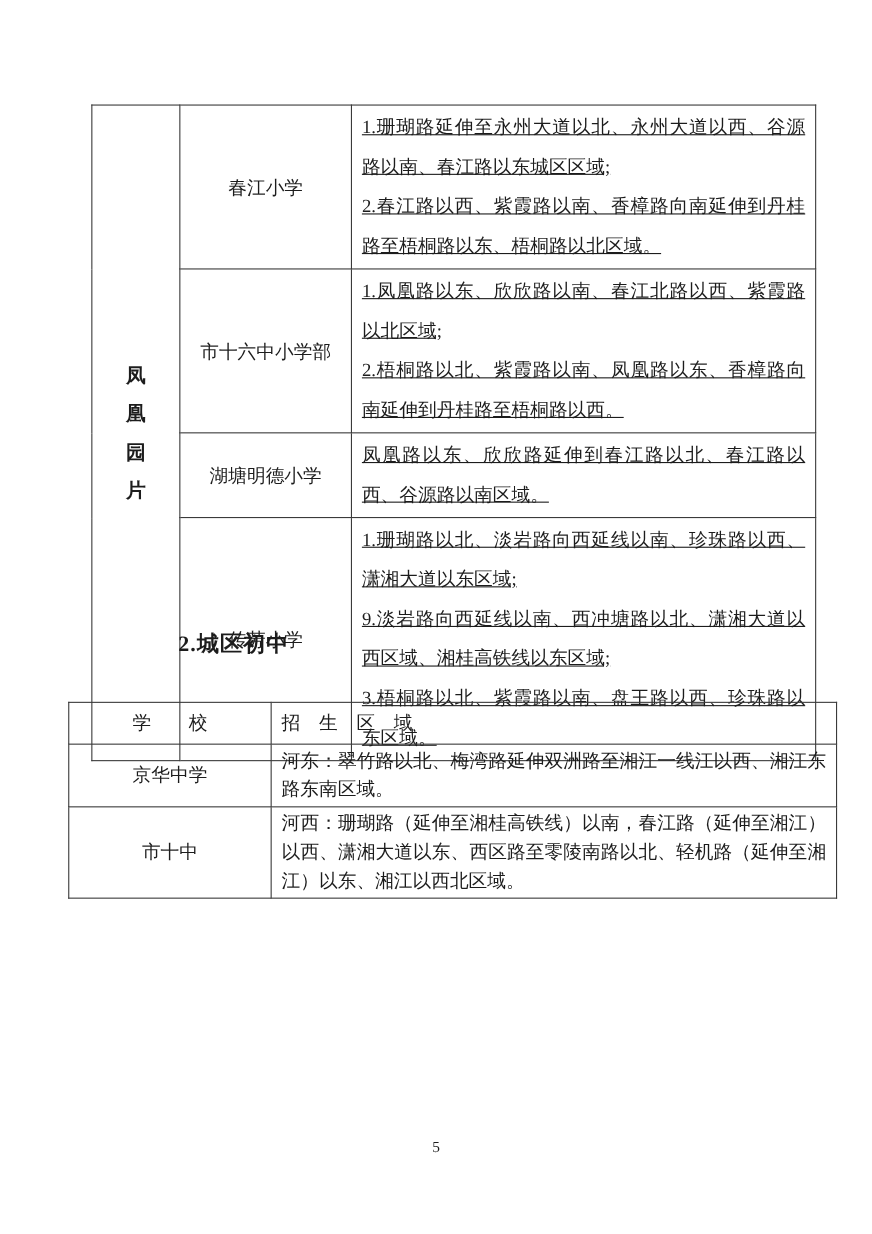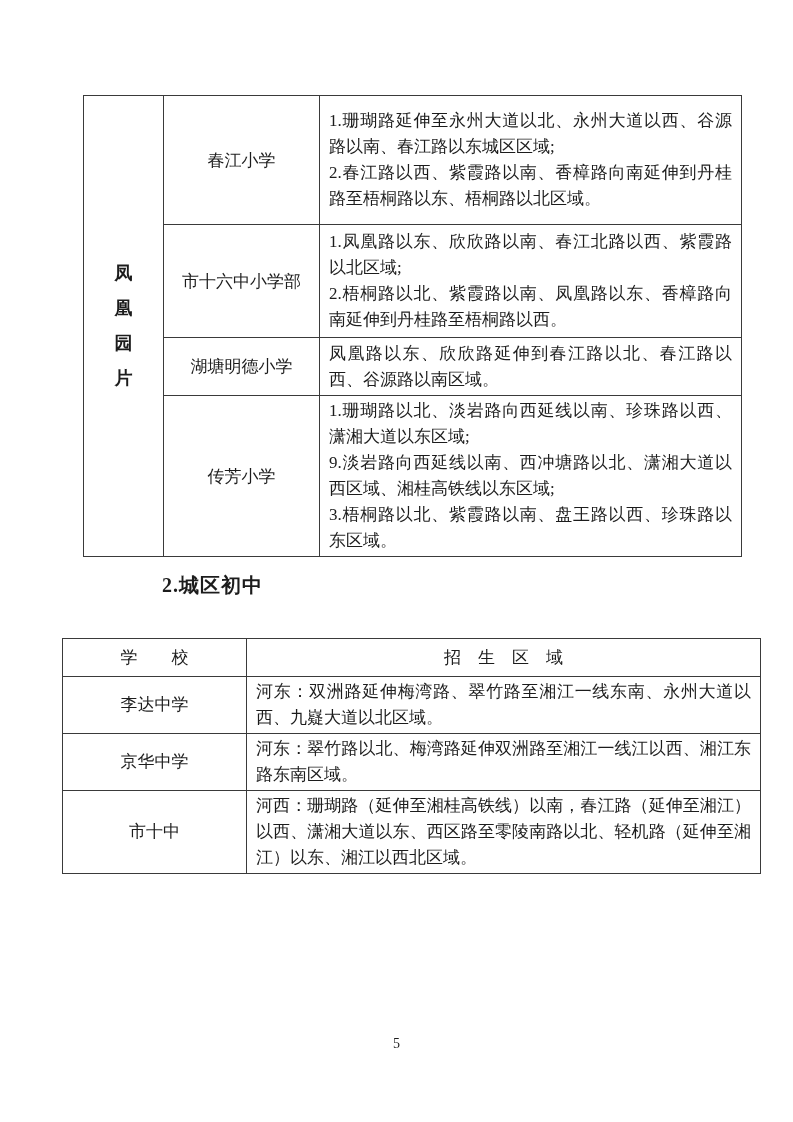--- a/index.html
+++ b/index.html
@@ -11,21 +11,21 @@
   .page { position:relative; width:793px; height:1122px; background:#ffffff; overflow:hidden; }
 
   table { border-collapse:collapse; position:absolute; table-layout:fixed; }
   td, th { border:1px solid #3a3a3a; vertical-align:middle; }
 
   
   .t1 { left:83px; top:95px; width:627px; }
   .t1 .zone-cell { width:77px; text-align:center; font-weight:bold; font-size:18px; }
   .t1 .zone-label { white-space:pre-line; line-height:35px; letter-spacing:0; }
   .t1 .school-cell { width:147px; text-align:center; font-size:17px; padding:0 4px; }
-  .t1 .region-cell { width:403px; font-size:17px; line-height:26px; padding:2px 9px; text-align:justify; }
+  .t1 .region-cell { width:403px; font-size:17px; line-height:36px; padding:2px 9px; text-align:justify;text-decoration:underline; }
   .t1 .r0 { height:129px; }
   .t1 .r1 { height:113px; }
   .t1 .r2 { height:58px;  }
   .t1 .r3 { height:155px; }
 
   
   .section-heading {
     position:absolute; left:118px; top:572px;
     font-size:20px; font-weight:bold; letter-spacing:1px;margin-left:44px;
   }
@@ -89,25 +89,21 @@
     </tr>
   </tbody>
     </table>
 
   <div class="section-heading">2.城区初中</div>
 
   <table class="t2">
     <tbody>
         <tr class="hr">
       <th class="school-cell">学　　校</th>
-      <th class="region-cell" style="text-align:center;">招　生　区　域</th>
-    </tr>
-    <tr class="r0">
-      <td class="school-cell">李达中学</td>
-      <td class="region-cell">河东：双洲路延伸梅湾路、翠竹路至湘江一线东南、永州大道以西、九嶷大道以北区域。</td>
+      <th class="region-cell" style="">招　生　区　域</th>
     </tr>
     <tr class="r1">
       <td class="school-cell">京华中学</td>
       <td class="region-cell">河东：翠竹路以北、梅湾路延伸双洲路至湘江一线江以西、湘江东路东南区域。</td>
     </tr>
     <tr class="r3">
       <td class="school-cell">市十中</td>
       <td class="region-cell">河西：珊瑚路（延伸至湘桂高铁线）以南，春江路（延伸至湘江）以西、潇湘大道以东、西区路至零陵南路以北、轻机路（延伸至湘江）以东、湘江以西北区域。</td>
     </tr>
   </tbody>

